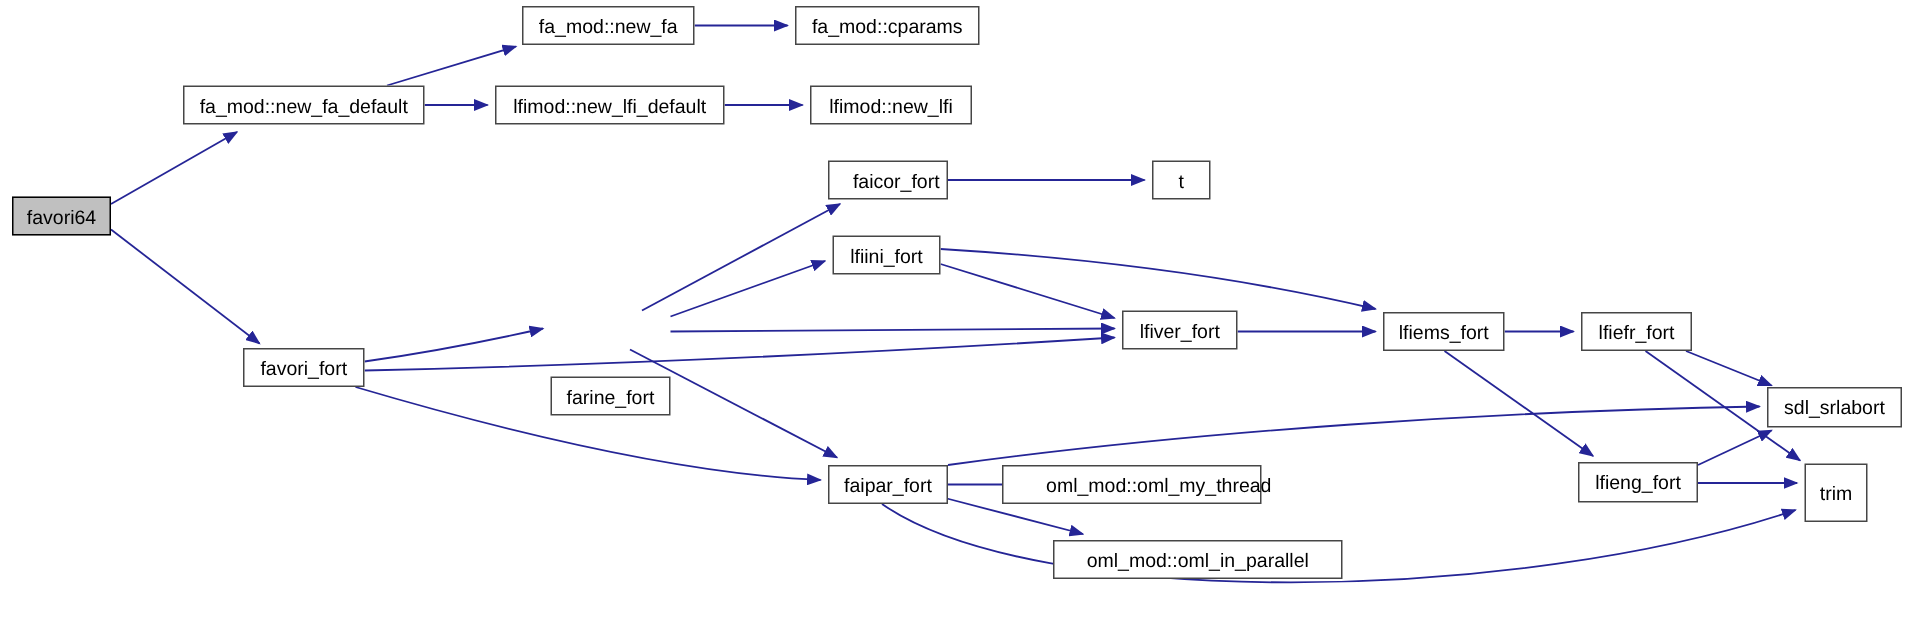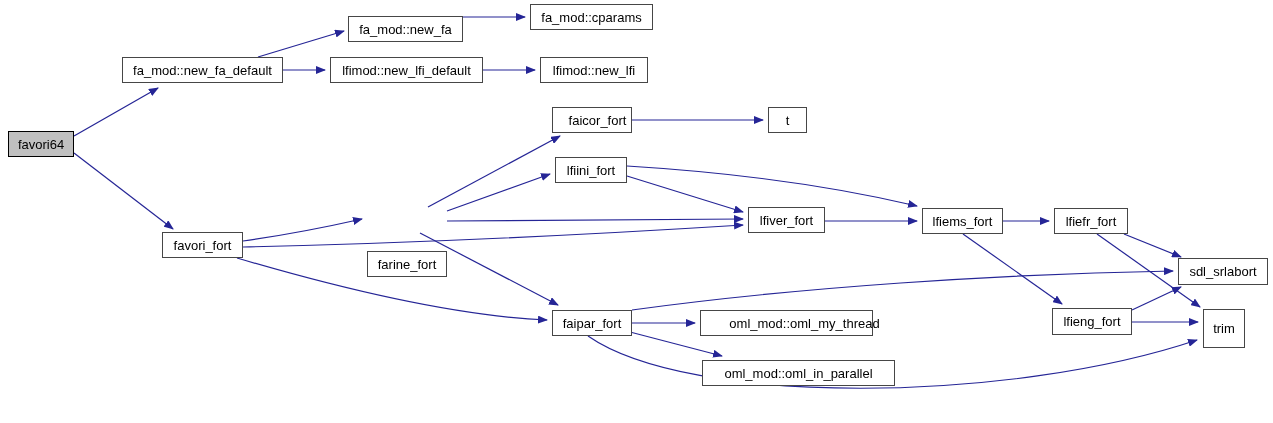--- a/index.html
+++ b/index.html
@@ -74,31 +74,31 @@
       <path d="M1097,234 L1200,307" fill="none" stroke="#252596" stroke-width="1.2" marker-end="url(#arrowhead)"></path>
       <path d="M1132,310 L1181,287" fill="none" stroke="#252596" stroke-width="1.2" marker-end="url(#arrowhead)"></path>
       <path d="M1132,322 L1198,322" fill="none" stroke="#252596" stroke-width="1.2" marker-end="url(#arrowhead)"></path>
       <path d="M632,310 C800,287 1000,274 1173,271" fill="none" stroke="#252596" stroke-width="1.2" marker-end="url(#arrowhead)"></path>
       <path d="M632,323 L695,323" fill="none" stroke="#252596" stroke-width="1.2" marker-end="url(#arrowhead)"></path>
       <path d="M630,332 L722,356" fill="none" stroke="#252596" stroke-width="1.2" marker-end="url(#arrowhead)"></path>
       <path d="M588,336 C690,407 1010,403 1197,340" fill="none" stroke="#252596" stroke-width="1.2" marker-end="url(#arrowhead)"></path>
     </svg>
     <div class="node root" style="left: 8px; top: 131px; width: 66px; height: 26px;">favori64</div>
     <div class="node" style="left: 122px; top: 57px; width: 161px; height: 26px;">fa_mod::new_fa_default</div>
-    <div class="node" style="left: 348px; top: 4px; width: 115px; height: 26px; margin-top: 12px;">fa_mod::new_fa</div>
+    <div class="node" style="left: 348px; top: 4px; width: 115px; height: 26px;">fa_mod::new_fa</div>
     <div class="node" style="left: 530px; top: 4px; width: 123px; height: 26px;">fa_mod::cparams</div>
     <div class="node" style="left: 330px; top: 57px; width: 153px; height: 26px;">lfimod::new_lfi_default</div>
     <div class="node" style="left: 540px; top: 57px; width: 108px; height: 26px;">lfimod::new_lfi</div>
     <div class="node" style="left: 552px; top: 107px; width: 80px; height: 26px; padding-left: 11px;">faicor_fort</div>
     <div class="node" style="left: 768px; top: 107px; width: 39px; height: 26px;">t</div>
     <div class="node" style="left: 555px; top: 157px; width: 72px; height: 26px;">lfiini_fort</div>
     <div class="node" style="left: 367px; top: 207px; width: 80px; height: 26px; margin-top: 44px;">farine_fort</div>
     <div class="node" style="left: 162px; top: 232px; width: 81px; height: 26px;">favori_fort</div>
     <div class="node" style="left: 748px; top: 207px; width: 77px; height: 26px;">lfiver_fort</div>
     <div class="node" style="left: 922px; top: 208px; width: 81px; height: 26px;">lfiems_fort</div>
     <div class="node" style="left: 1054px; top: 208px; width: 74px; height: 26px;">lfiefr_fort</div>
     <div class="node" style="left: 1178px; top: 258px; width: 90px; height: 27px;">sdl_srlabort</div>
     <div class="node" style="left: 1052px; top: 308px; width: 80px; height: 27px;">lfieng_fort</div>
     <div class="node" style="left: 1203px; top: 309px; width: 42px; height: 39px;">trim</div>
     <div class="node" style="left: 552px; top: 310px; width: 80px; height: 26px;">faipar_fort</div>
-    <div class="node" style="left: 700px; top: 310px; width: 173px; height: 26px; padding-left: 36px;">oml_mod::oml_my_thread</div>
+    <div class="node" style="left: 668px; top: 310px; width: 173px; height: 26px; padding-left: 36px;">oml_mod::oml_my_thread</div>
     <div class="node" style="left: 702px; top: 360px; width: 193px; height: 26px;">oml_mod::oml_in_parallel</div>
   </div>
 
 </body></html>

